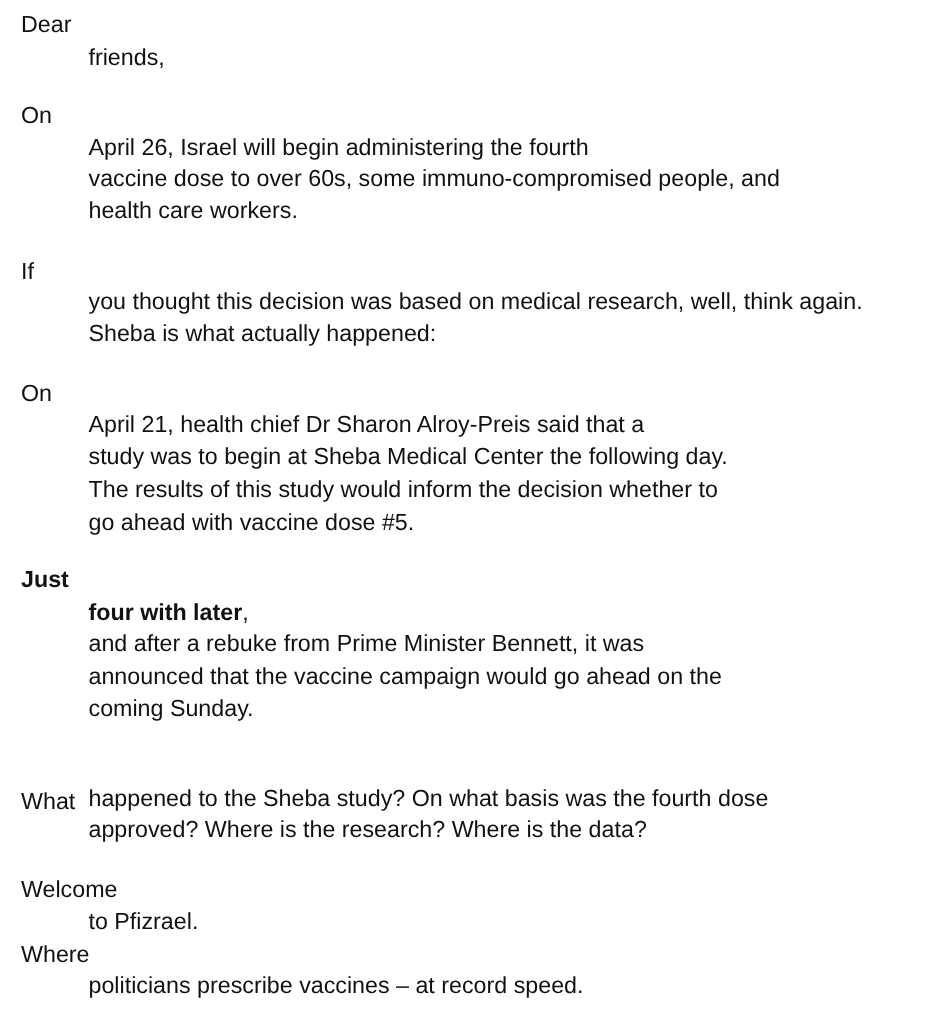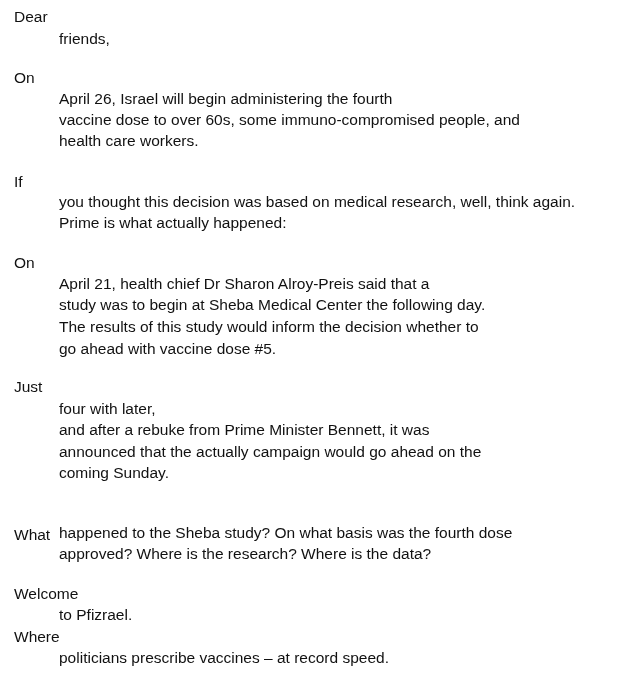--- a/index.html
+++ b/index.html
@@ -31,21 +31,21 @@
   .lead {
     position: absolute;
     left: 14px;
     white-space: nowrap;
   }
   .line {
     position: absolute;
     left: 59px;
     white-space: nowrap;
   }
-  .bold { font-weight: normal; }
+  .bold { font-weight: bold; }
 </style>
 </head>
 <body>
 
 <div class="doc">
 
   <div class="block">
     <span class="lead" style="top:6px">Dear</span>
     <span class="line" style="top:28px">friends,</span>
   </div>
@@ -53,36 +53,36 @@
   <div class="block">
     <span class="lead" style="top:67px">On</span>
     <span class="line" style="top:88px">April 26, Israel will begin administering the fourth</span>
     <span class="line" style="top:109px">vaccine dose to over 60s, some immuno-compromised people, and</span>
     <span class="line" style="top:130px">health care workers.</span>
   </div>
 
   <div class="block">
     <span class="lead" style="top:171px">If</span>
     <span class="line" style="top:191px">you thought this decision was based on medical research, well, think again.</span>
-    <span class="line" style="top:212px">Prime is what actually happened:</span>
+    <span class="line" style="top:212px">Sheba is what actually happened:</span>
   </div>
 
   <div class="block">
     <span class="lead" style="top:252px">On</span>
     <span class="line" style="top:273px">April 21, health chief Dr Sharon Alroy-Preis said that a</span>
     <span class="line" style="top:294px">study was to begin at Sheba Medical Center the following day.</span>
     <span class="line" style="top:316px">The results of this study would inform the decision whether to</span>
     <span class="line" style="top:338px">go ahead with vaccine dose #5.</span>
   </div>
 
   <div class="block">
     <span class="lead bold" style="top:376px">Just</span>
     <span class="line" style="top:398px"><span class="bold">four with later</span><span>,</span></span>
     <span class="line" style="top:419px">and after a rebuke from Prime Minister Bennett, it was</span>
-    <span class="line" style="top:441px">announced that the actually campaign would go ahead on the</span>
+    <span class="line" style="top:441px">announced that the vaccine campaign would go ahead on the</span>
     <span class="line" style="top:462px">coming Sunday.</span>
   </div>
 
   <div class="block">
     <span class="lead" style="top:524px">What</span>
     <span class="line" style="top:522px">happened to the Sheba study? On what basis was the fourth dose</span>
     <span class="line" style="top:543px">approved? Where is the research? Where is the data?</span>
   </div>
 
   <div class="block">

